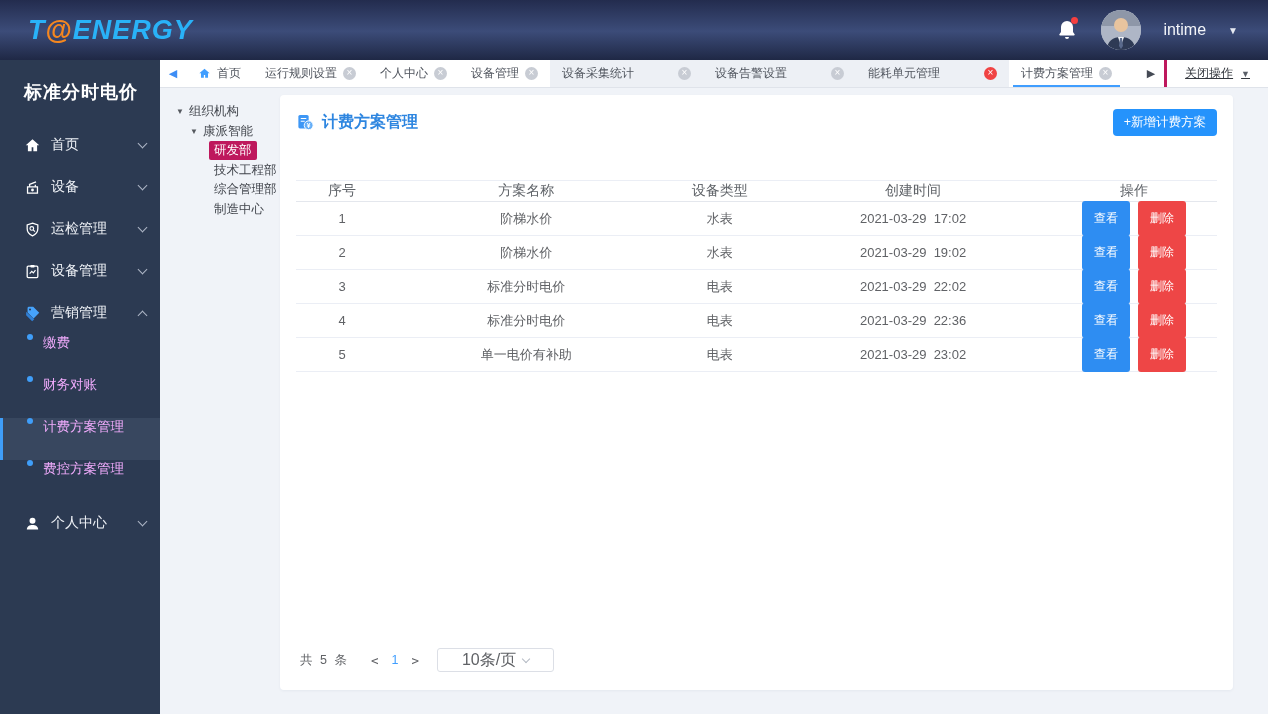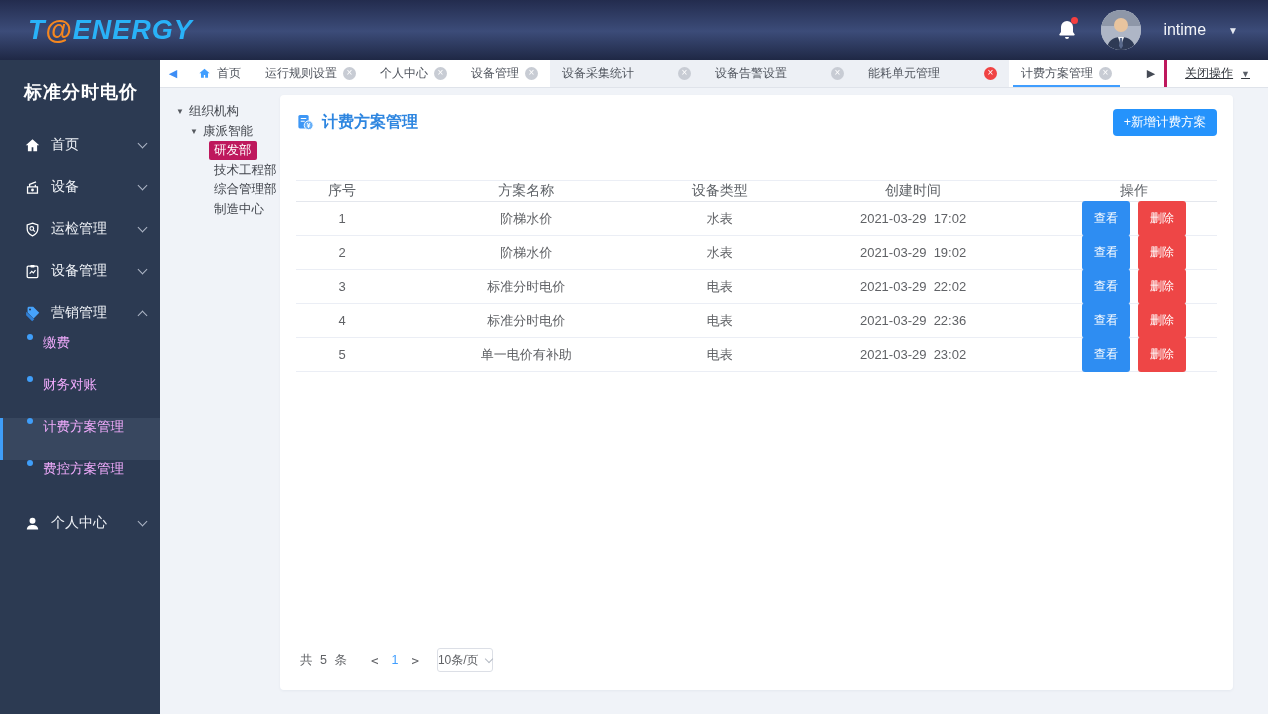--- a/index.html
+++ b/index.html
@@ -77,21 +77,21 @@
   tbody td { font-size:13px; color:#606266; height:33px; text-align:center; border-bottom:1px solid #ebeef5; white-space:pre; }
   .op-cell { display:flex; align-items:center; justify-content:center; gap:8px; height:33px; }
   .btn-s { border:none; border-radius:3px; color:#fff; font-size:12px; height:35px; padding:0 12px; cursor:pointer; font-family:inherit; }
   .btn-view { background:#2e8df2; }
   .btn-del { background:#ee4646; }
 
   .pagination { margin-top:auto; padding:0 16px 18px 20px; display:flex; align-items:center; gap:6px; font-size:12.5px; color:#606266; }
   .pg-total { letter-spacing:2px; margin-right:12px; }
   .pg-arrow { cursor:pointer; color:#606266; padding:0 4px; font-family:"DejaVu Sans Mono",monospace; }
   .pg-num { color:#409eff; padding:0 3px; cursor:pointer; }
-  .pg-size { display:flex; align-items:center; gap:7px; border:1px solid #dcdfe6; border-radius:3px; height:24px; padding:0 0; margin-left:8px; font-size:12px; color:#606266; cursor:pointer; }
+  .pg-size { display:flex; align-items:center; gap:7px; border:1px solid #dcdfe6; border-radius:3px; height:24px; padding:0 24px; margin-left:8px; font-size:16px; color:#606266; cursor:pointer; }
   .pg-size .chev { border-color:#b4bac4; width:6px; height:6px; }
 
   svg { display:block; }
 </style>
 </head>
 <body>
 
 <header class="topbar">
   <div class="logo"><span>T</span><span class="at">@</span><span>ENERGY</span></div>
   <div class="top-right">

